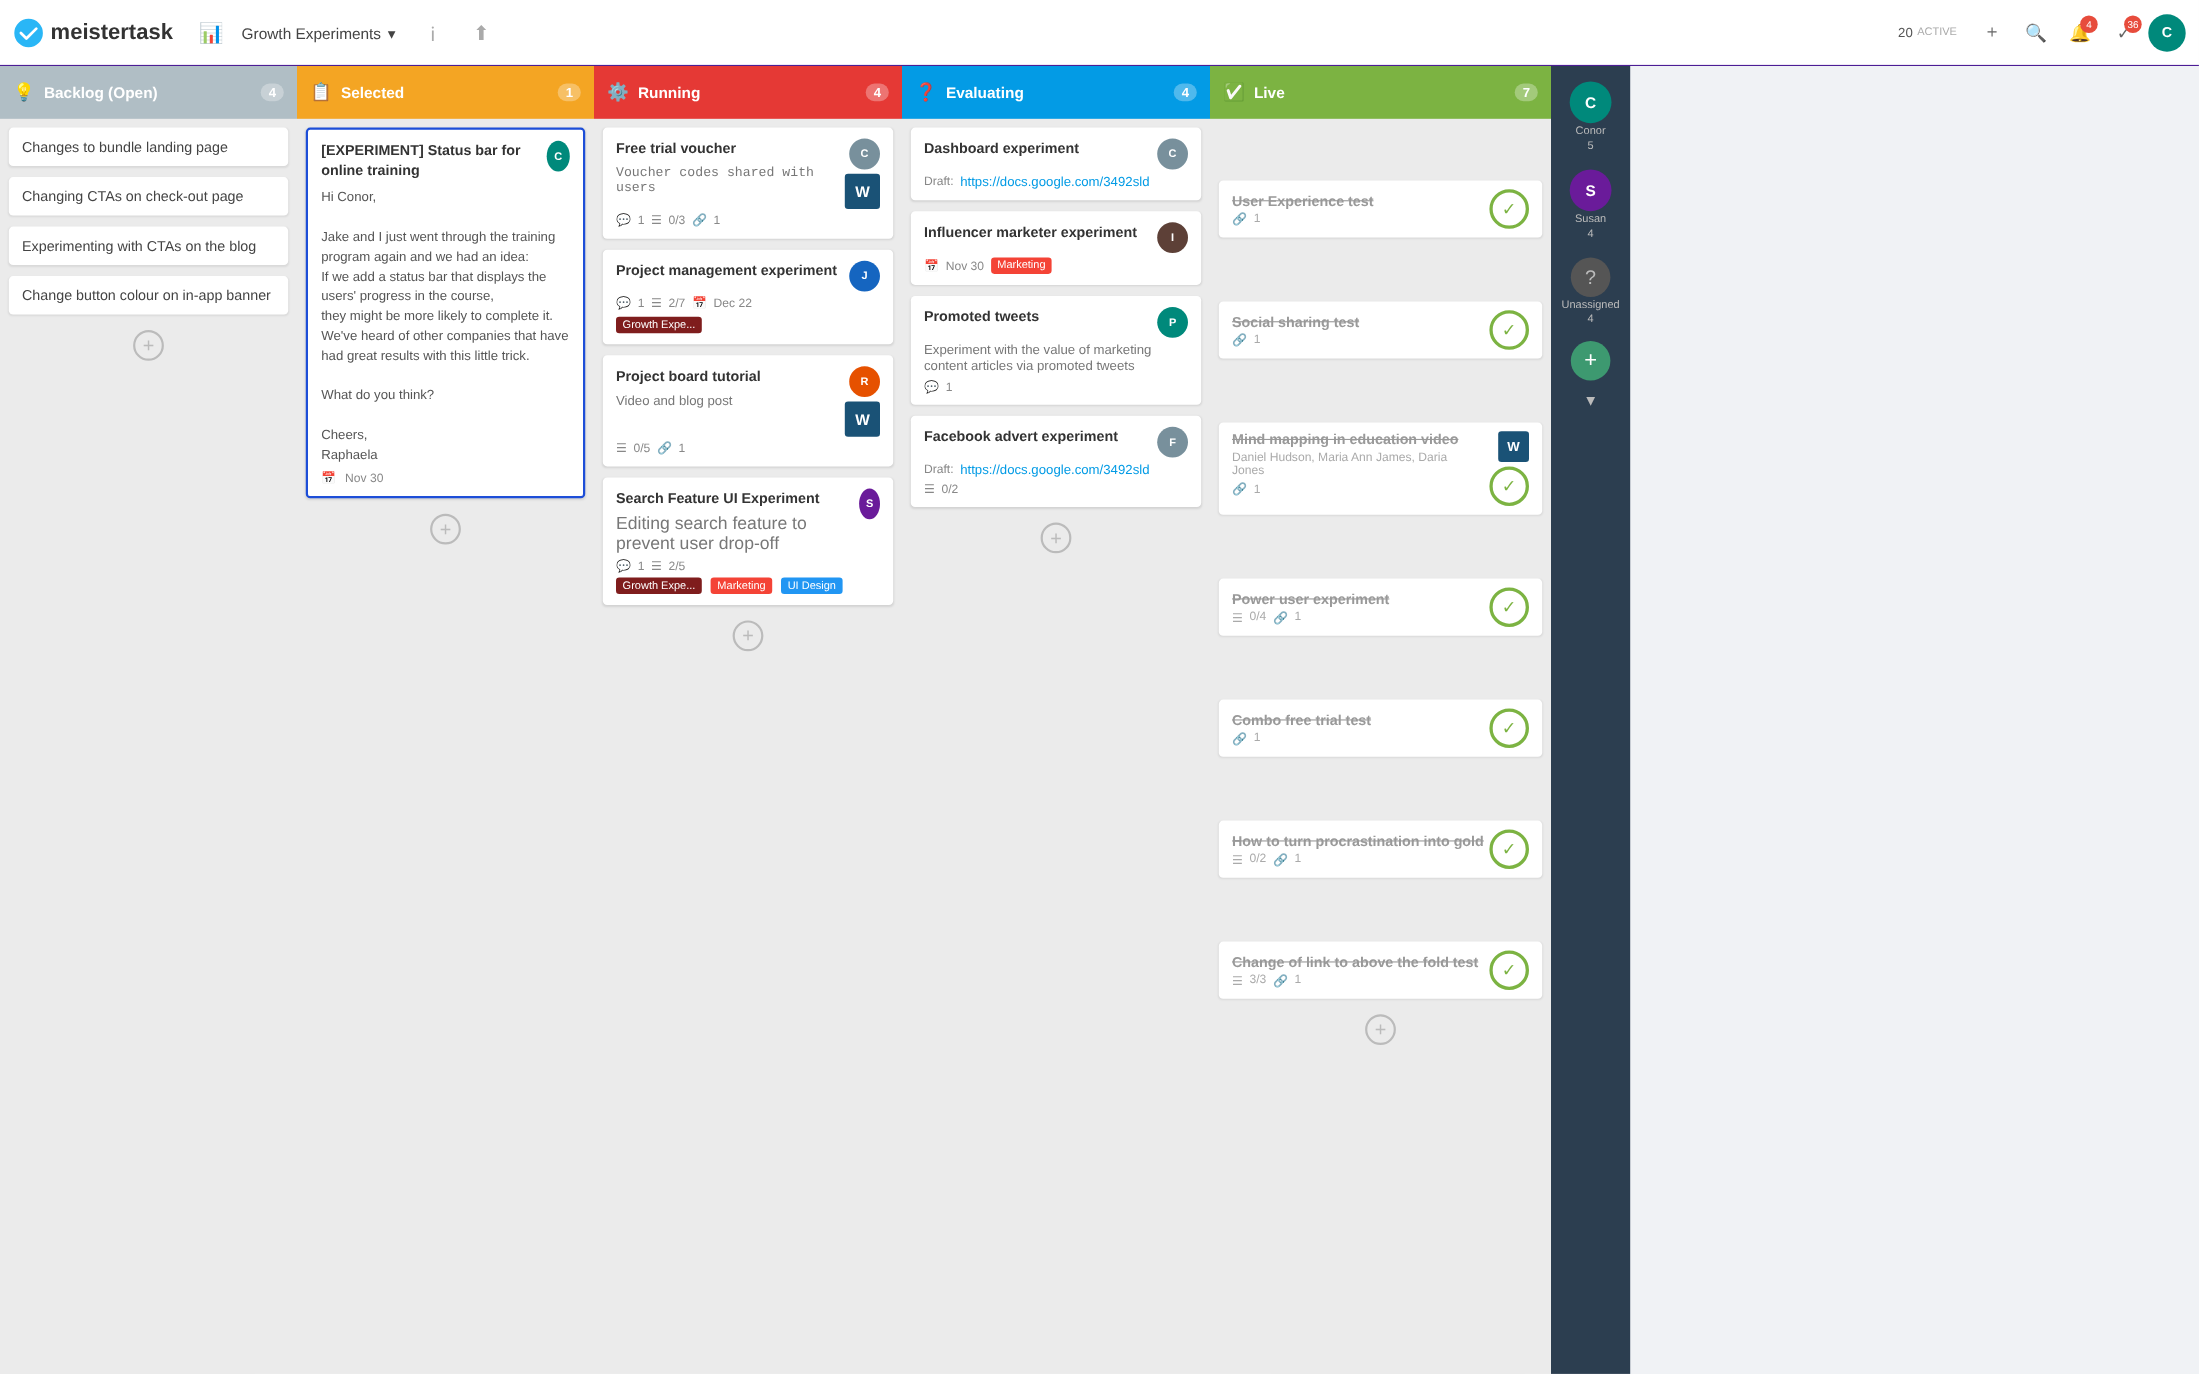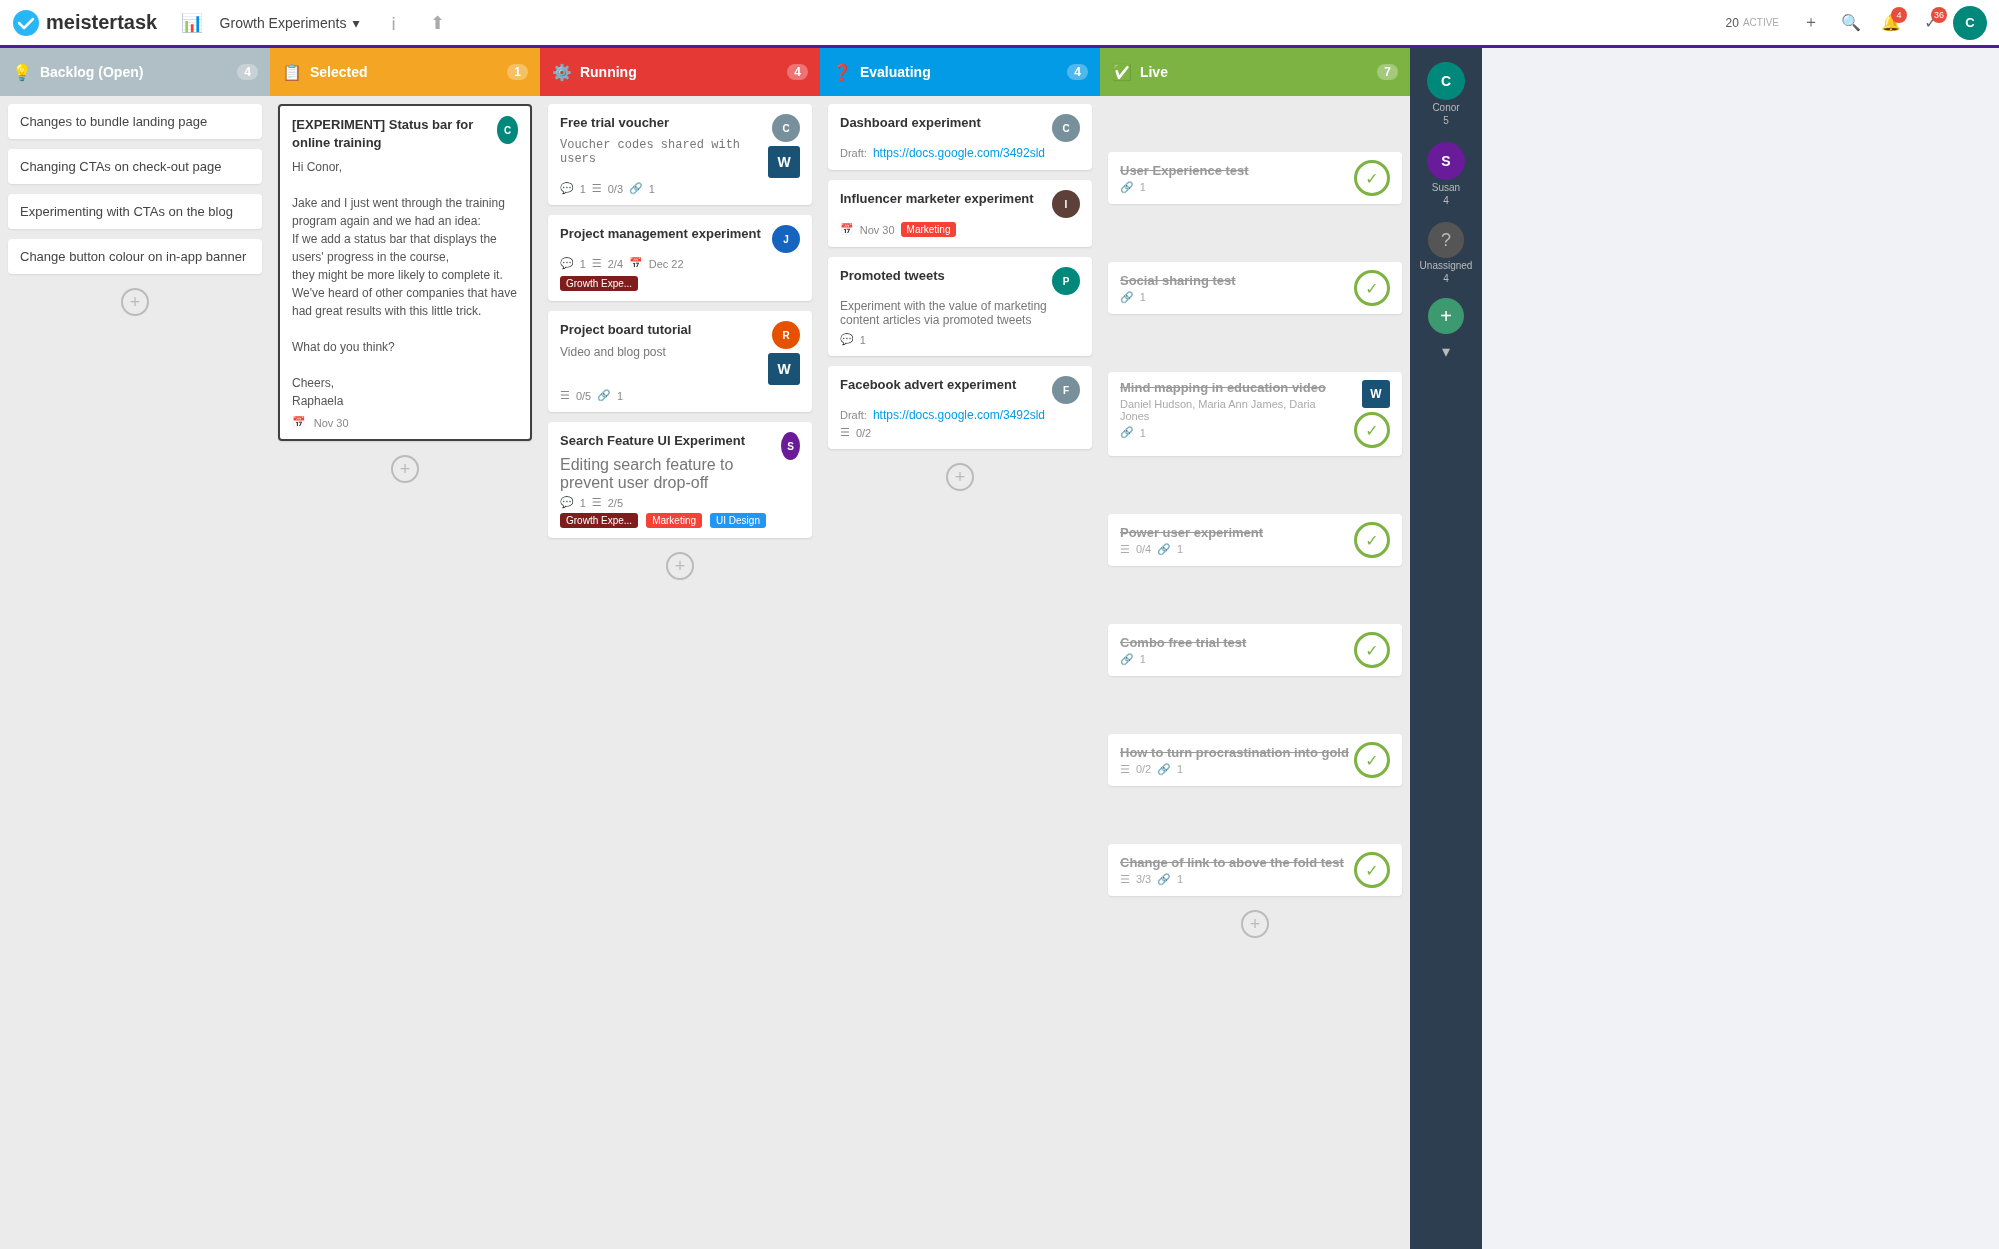--- a/index.html
+++ b/index.html
@@ -1,25 +1,25 @@
 <!DOCTYPE html>
 <html><head>
   <meta charset="utf-8">
   <style>
     * { box-sizing: border-box; margin: 0; padding: 0; }
     body { font-family: -apple-system, BlinkMacSystemFont, 'Segoe UI', sans-serif; background: #f0f2f5; height: 1249px; overflow: hidden; display: flex; flex-direction: column; }
 
     
     .topnav {
-      height: 48px;
+      height: 60px;
       background: #fff;
       display: flex;
       align-items: center;
       padding: 0 12px;
-      border-bottom: 3px solid #4c1d95;
+      border-bottom: 1px solid #4c1d95;
       flex-shrink: 0;
       gap: 8px;
     }
     .logo { display: flex; align-items: center; gap: 6px; margin-right: 16px; }
     .logo-icon { width: 28px; height: 28px; }
     .logo-text { font-size: 20px; font-weight: 600; color: #333; }
     .project-selector { display: flex; align-items: center; gap: 6px; font-size: 14px; color: #444; cursor: pointer; padding: 4px 8px; border-radius: 4px; }
     .nav-icons { margin-left: auto; display: flex; align-items: center; gap: 4px; }
     .nav-icon-btn { width: 36px; height: 36px; border-radius: 50%; display: flex; align-items: center; justify-content: center; cursor: pointer; color: #666; font-size: 16px; position: relative; }
     .badge { position: absolute; top: 2px; right: 2px; background: #e74c3c; color: #fff; border-radius: 50%; width: 16px; height: 16px; font-size: 9px; display: flex; align-items: center; justify-content: center; }
@@ -49,21 +49,21 @@
     .col-backlog .col-header { background: #b0bec5; color: #fff; }
     .col-selected .col-header { background: #f4a523; }
     .col-running .col-header { background: #e53935; }
     .col-evaluating .col-header { background: #039be5; }
     .col-live .col-header { background: #7cb342; }
 
     .col-body { flex: 1; overflow-y: auto; padding: 8px; display: flex; flex-direction: column; gap: 10px; }
 
     
     .card { background: #fff; border-radius: 4px; padding: 10px 12px; cursor: pointer; box-shadow: 0 1px 2px rgba(0,0,0,0.1); }
-    .card-selected { border: 2px solid #404040; }
+    .card-selected { border: 2px solid #1d4ed8; }
 
     .card-title { font-size: 13px; font-weight: 600; color: #333; margin-bottom: 6px; line-height: 1.4; }
     .card-body-text { font-size: 12px; color: #555; line-height: 1.5; margin-bottom: 6px; }
     .card-footer { display: flex; align-items: center; gap: 8px; margin-top: 6px; font-size: 11px; color: #888; flex-wrap: wrap; }
     .card-header-row { display: flex; align-items: flex-start; justify-content: space-between; }
     .card-meta { display: flex; align-items: center; gap: 6px; font-size: 11px; color: #888; margin-top: 4px; flex-wrap: wrap; }
 
     .tag { font-size: 10px; padding: 2px 6px; border-radius: 3px; color: #fff; font-weight: 500; }
     .tag-growth { background: #7f1d1d; }
     .tag-marketing { background: #f44336; }
@@ -227,21 +227,21 @@
 
       <div class="card">
         <div class="card-header-row">
           <div class="card-title">Project management experiment</div>
           <div class="avatar-sm av-blue">J</div>
         </div>
         <div class="card-meta">
           <span>💬</span>
             <span>1</span>
           <span>☰</span>
-            <span>2/4</span>
+            <span>2/7</span>
           <span>📅</span>
             <span>Dec 22</span>
         </div>
         <div class="card-footer">
           <span class="tag tag-growth">Growth Expe...</span>
         </div>
       </div>
 
       <div class="card">
         <div class="card-header-row">

